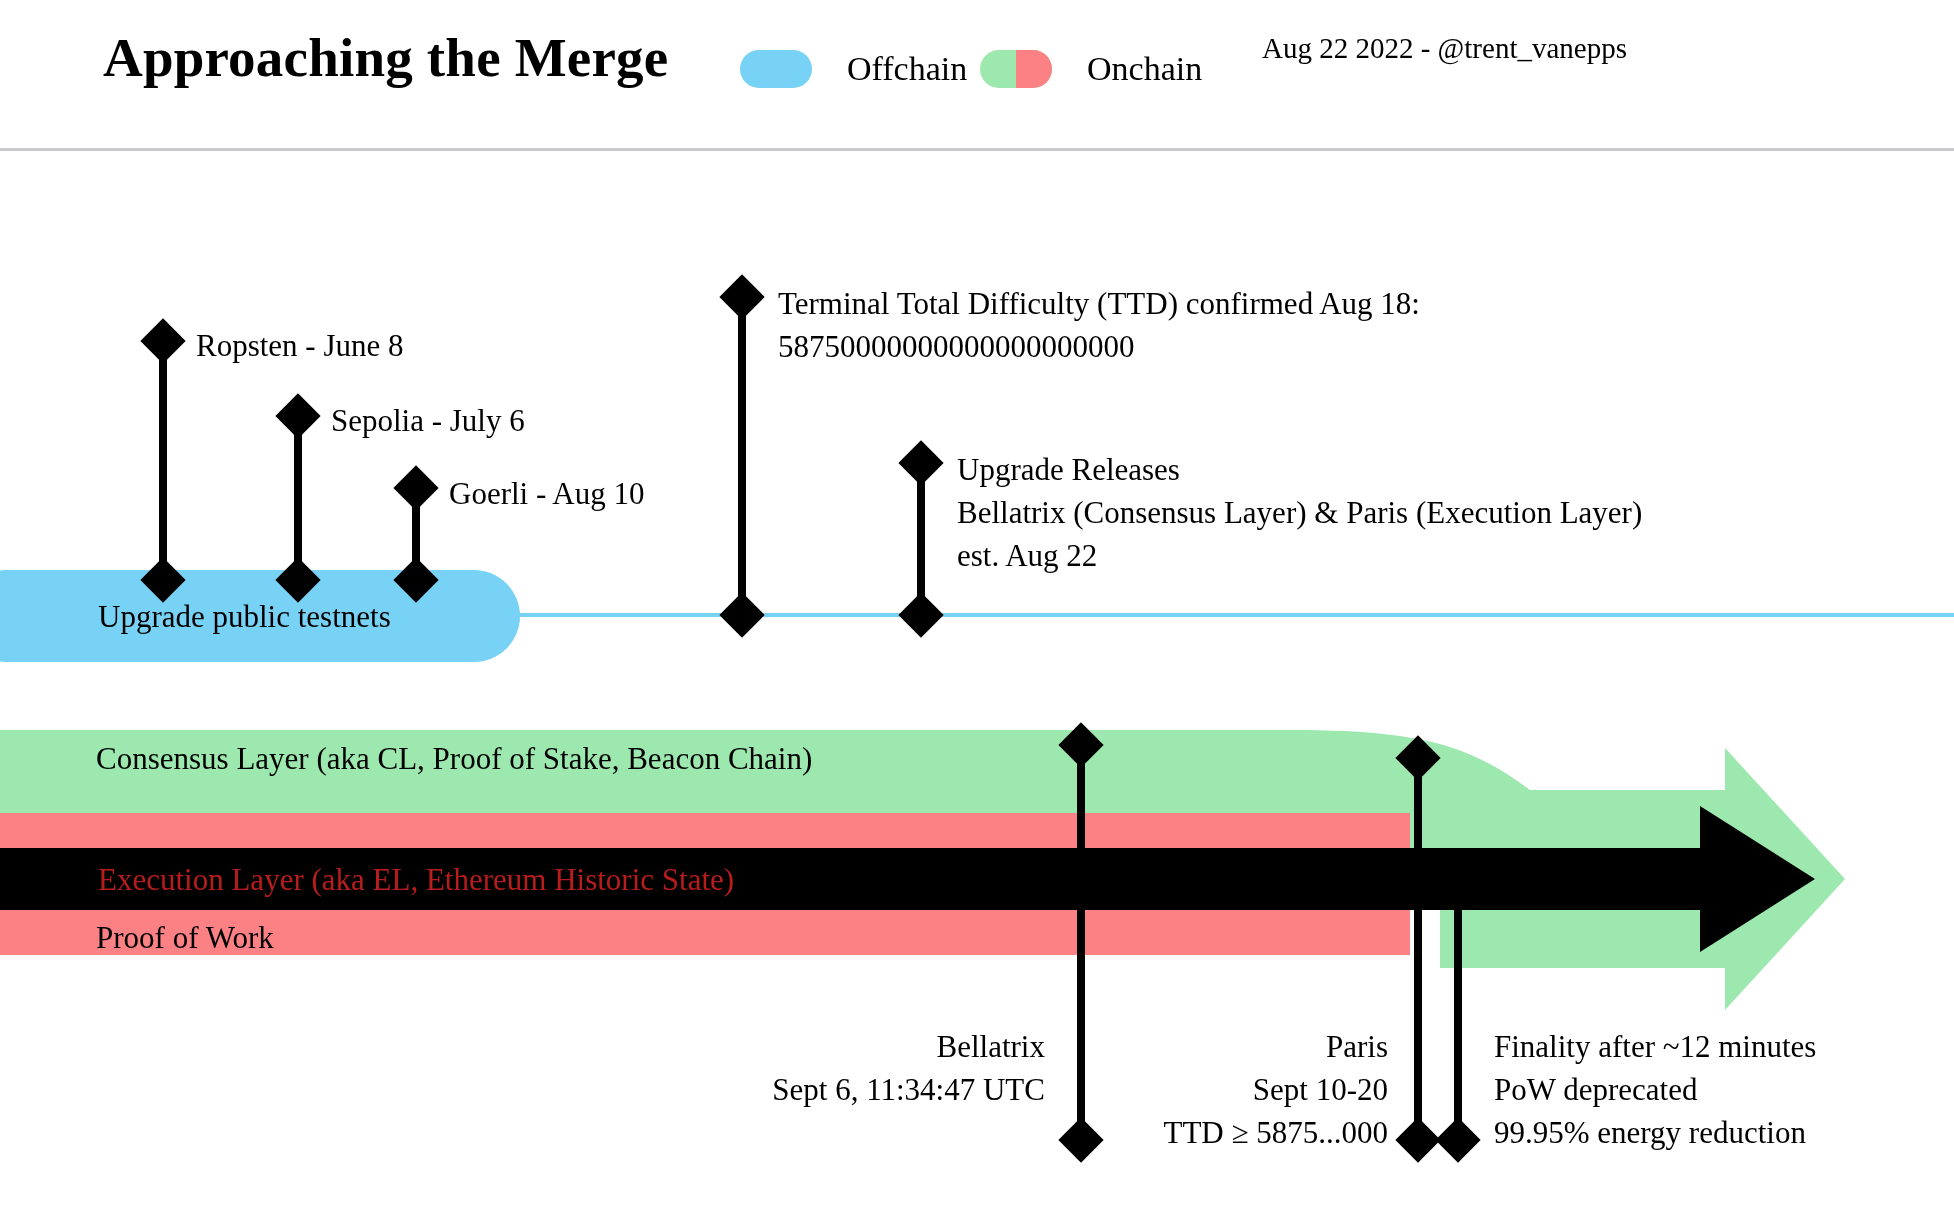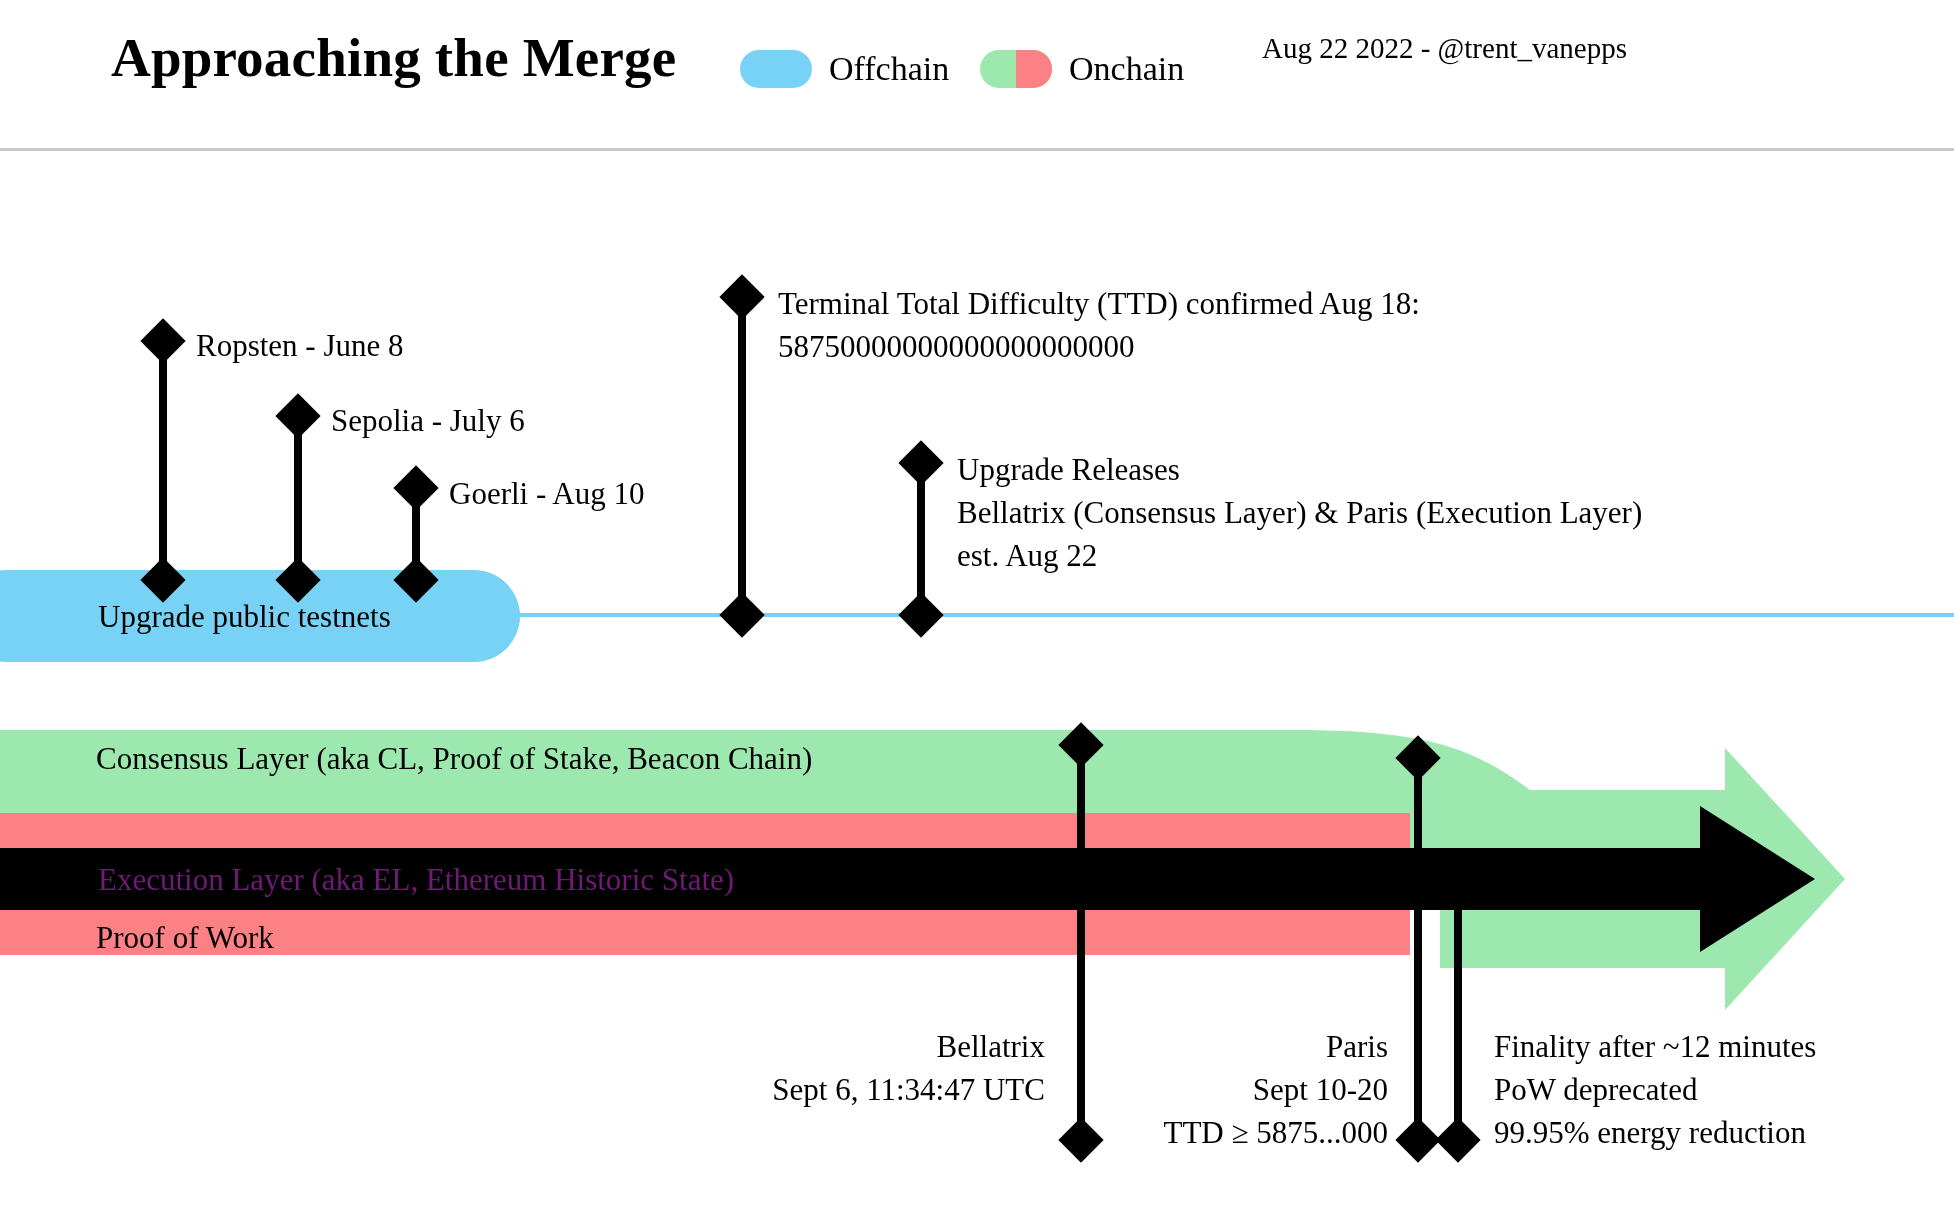--- a/index.html
+++ b/index.html
@@ -2,36 +2,36 @@
 <html><head>
 <meta charset="utf-8">
 <style>
   html,body{margin:0;padding:0;background:#ffffff;}
   body{width:1954px;height:1218px;font-family:"Liberation Serif",serif;color:#000;overflow:hidden;}
   #stage{position:relative;width:1954px;height:1218px;background:#fff;}
   #svgroot{position:absolute;left:0;top:0;width:1954px;height:1218px;}
 
   .hdr-rule{position:absolute;left:0;top:148px;width:1954px;height:3px;background:#c9c9cf;}
 
-  .title{position:absolute;left:111px;top:26px;font-size:55px;font-weight:700;letter-spacing:.2px;white-space:nowrap;}
+  .title{position:absolute;left:103px;top:26px;font-size:55px;font-weight:700;letter-spacing:.2px;white-space:nowrap;}
 
-  .legend{position:absolute;display:flex;align-items:center;gap:17px;}
+  .legend{position:absolute;display:flex;align-items:center;gap:35px;}
   .sw{width:72px;height:38px;border-radius:19px;}
   .sw-off{background:#77d2f5;}
   .sw-on{position:relative;overflow:hidden;background:#9ce8ae;}
   .sw-on .half{position:absolute;right:0;top:0;width:36px;height:38px;background:#fb8184;}
   .legend-label{font-size:34px;white-space:nowrap;}
 
   .meta{position:absolute;left:1262px;top:28px;font-size:29px;line-height:1.38;white-space:nowrap;}
 
   .etext{position:absolute;font-size:31px;line-height:1.38;white-space:nowrap;}
   .etext.r{text-align:right;}
 
   .bar-label{position:absolute;font-size:31px;white-space:nowrap;}
-  .bar-label.w{color:#701a75;text-align:center;}
+  .bar-label.w{color:#b91c1c;text-align:center;}
 </style>
 </head>
 <body>
 
 <div id="stage">
 
   <svg id="svgroot" viewBox="0 0 1954 1218">
 
     <line x1="400" y1="615" x2="1954" y2="615" stroke="#77d2f5" stroke-width="4"></line>
 

